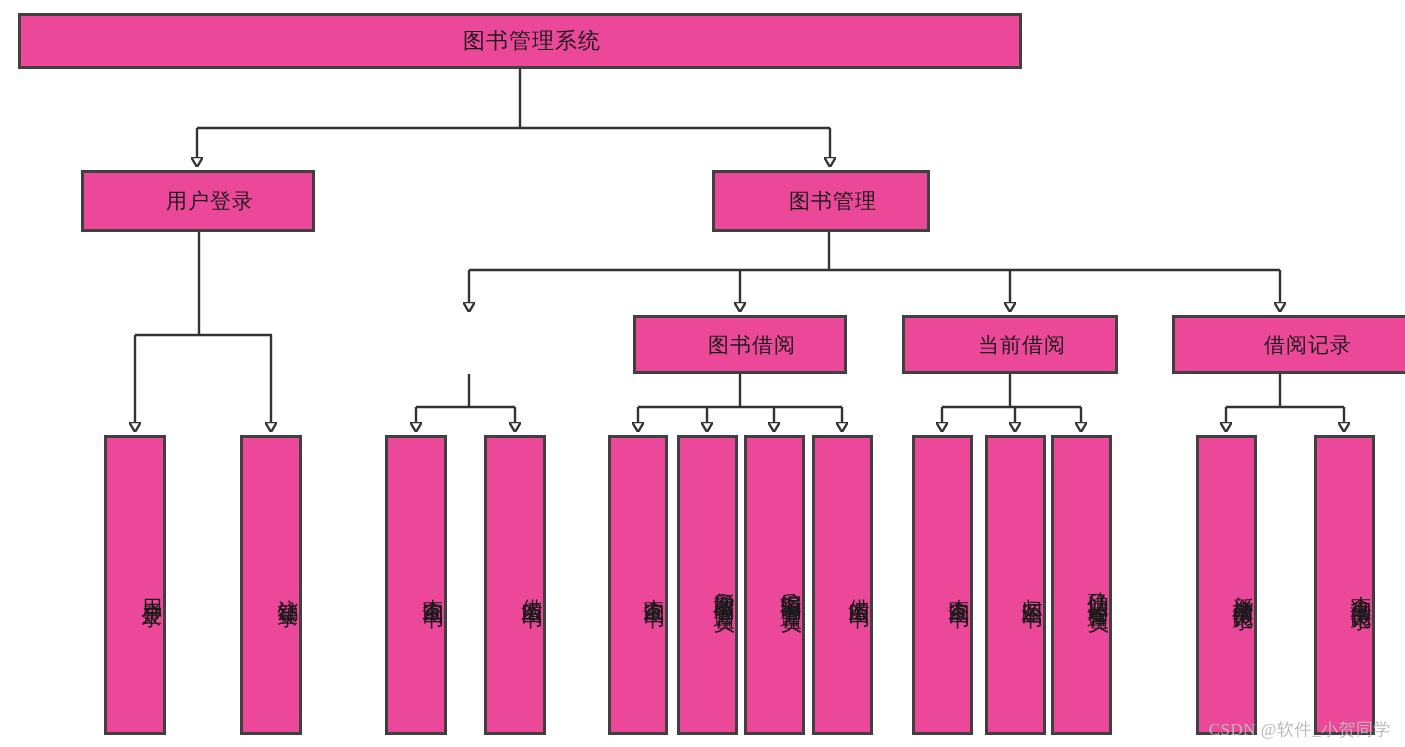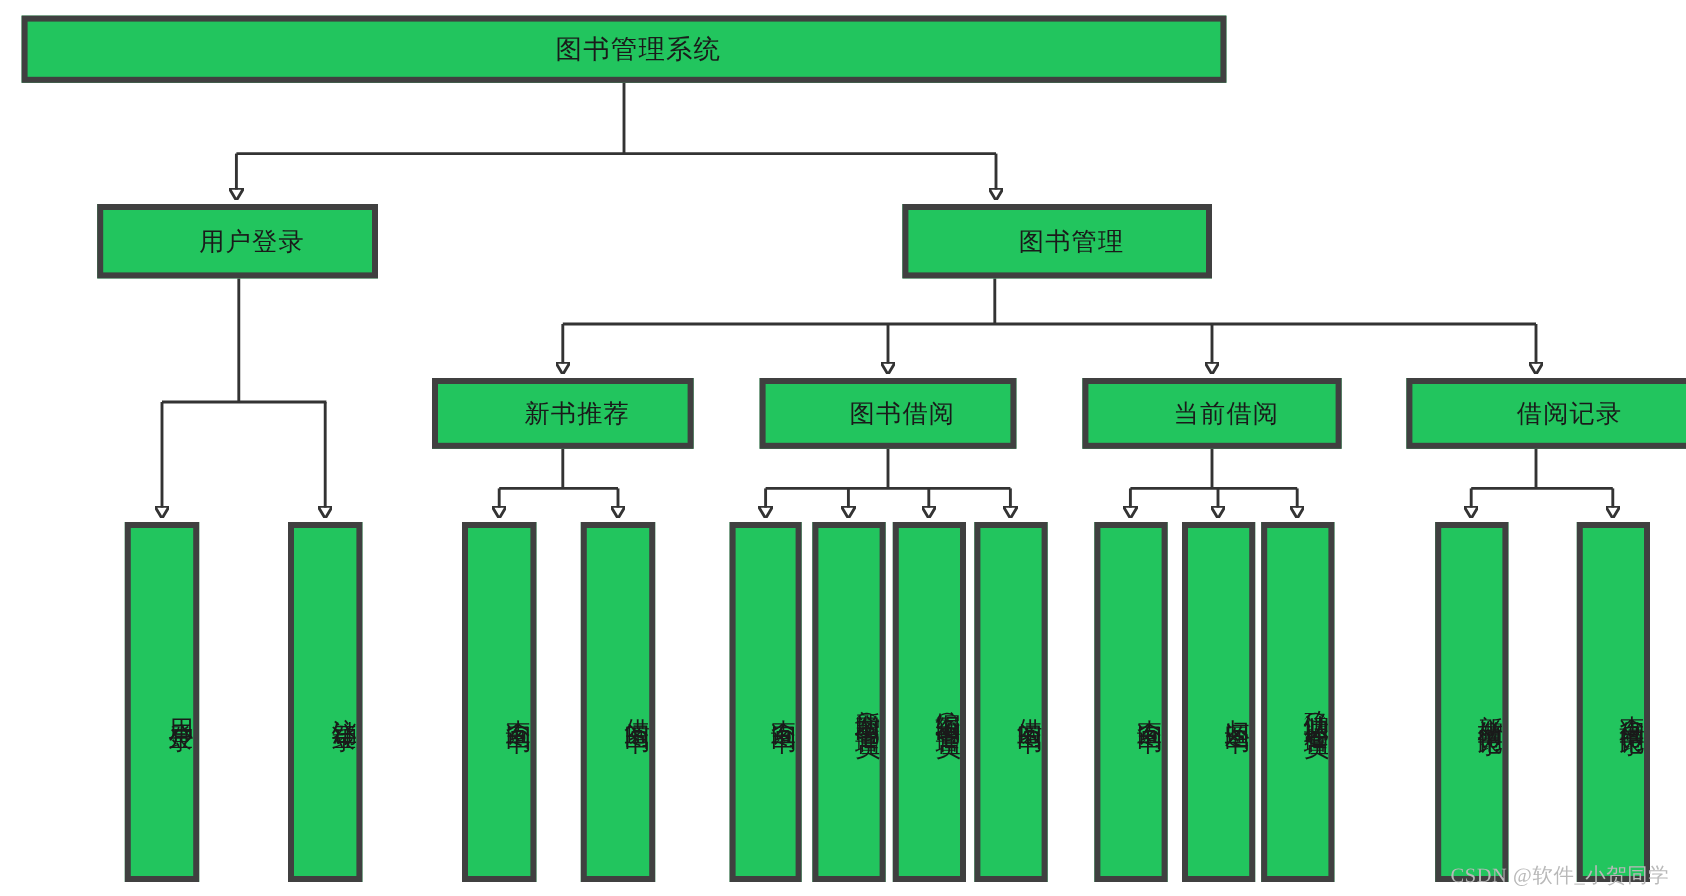--- a/index.html
+++ b/index.html
@@ -13,22 +13,22 @@
   #canvas {
     position: relative;
     width: 1405px;
     height: 747px;
     background: #ffffff;
     overflow: hidden;
   }
   .node {
     position: absolute;
     box-sizing: border-box;
-    border: 5px solid #404040;
-    background: #22c55e;
+    border: 3px solid #404040;
+    background: #ec4899;
     display: flex;
     align-items: center;
     justify-content: center;
     color: #1a1a1a;
     padding-left: 24px;
   }
   .node.horiz {
     font-size: 21px;
     letter-spacing: 1px;
     white-space: nowrap;
@@ -123,27 +123,24 @@
     <line x1="1344" y1="407" x2="1344" y2="423" marker-end="url(#arrow)"></line>
   </svg>
 
   <div class="node horiz root" style="left:18px; top:13px; width:1004px; height:56px;">
     <span>图书管理系统</span>
   </div>
 
   <div class="node horiz" style="left:81px; top:170px; width:234px; height:62px;">
     <span>用户登录</span>
   </div>
-  <div class="node horiz" style="left:712px; top:170px; width:258px; height:62px;margin-left:40px;">
+  <div class="node horiz" style="left:712px; top:170px; width:218px; height:62px;">
     <span>图书管理</span>
   </div>
 
-  <div class="node horiz" style="left:360px; top:315px; width:218px; height:59px;">
-    <span>新书推荐</span>
-  </div>
   <div class="node horiz" style="left:633px; top:315px; width:214px; height:59px;">
     <span>图书借阅</span>
   </div>
   <div class="node horiz" style="left:902px; top:315px; width:216px; height:59px;">
     <span>当前借阅</span>
   </div>
   <div class="node horiz" style="left:1172px; top:315px; width:248px; height:59px;">
     <span>借阅记录</span>
   </div>
 

